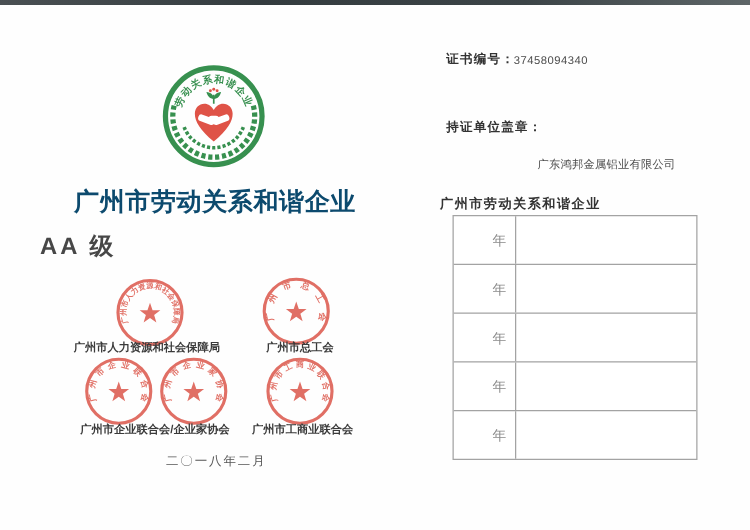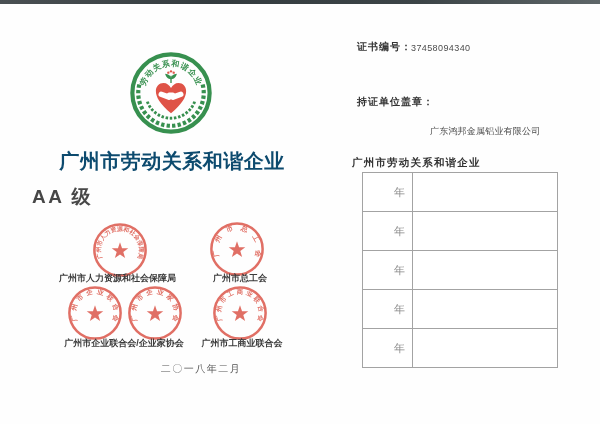--- a/index.html
+++ b/index.html
@@ -43,21 +43,21 @@
   .seal.s5{left:211px;top:284px;}
   .seal-label{
     position:absolute;font-size:9px;font-weight:bold;color:#3a3a3a;
     text-align:center;white-space:nowrap;
   }
   .sl1{left:40px;top:272px;width:155px;}
   .sl2{left:198px;top:272px;width:84px;}
   .sl3{left:38px;top:337px;width:172px;}
   .sl4{left:194px;top:337px;width:96px;}
   .issue-date{
-    position:absolute;left:121px;top:362px;width:160px;text-align:center;
+    position:absolute;left:93px;top:362px;width:160px;text-align:center;
     font-size:10px;color:#555;letter-spacing:1.5px;
   }
   
   .field-label{position:absolute;font-size:10px;font-weight:bold;color:#333;letter-spacing:1px;white-space:nowrap;}
   .fl-certno{left:357px;top:40px;}
   .fl-holder{left:357px;top:95px;}
   .field-value{position:absolute;color:#4c4c4c;white-space:nowrap;}
   .fv-certno{left:411px;top:43px;font-size:9px;letter-spacing:0.4px;}
   .fv-holder{left:430px;top:97px;font-size:9px;letter-spacing:0.2px;margin-top:28px;}
   .validity-heading{

